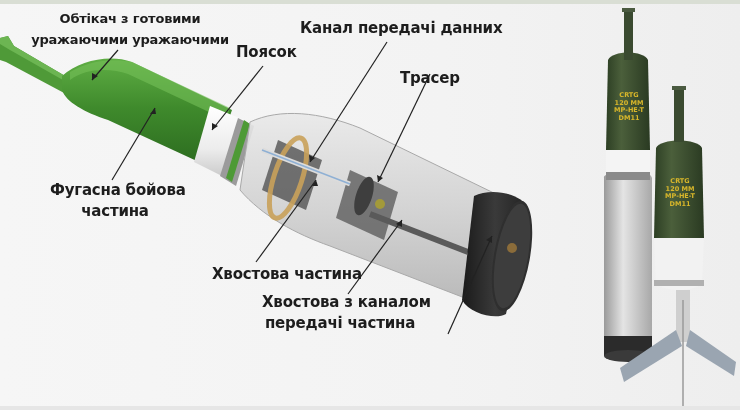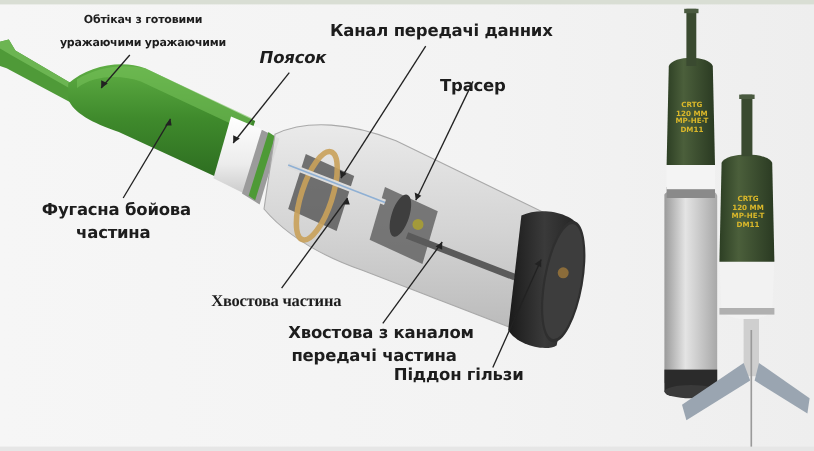--- a/index.html
+++ b/index.html
@@ -135,42 +135,39 @@
     <div>MP-HE-T</div>
     <div>DM11</div>
   </div>
   <div class="marking" style="position:absolute;left:656px;top:178px;width:48px;text-align:center;color:#d9b72a;font-size:6.5px;line-height:7.5px;font-weight:bold;font-family:'DejaVu Sans',sans-serif;">
     <div>CRTG</div>
     <div>120 MM</div>
     <div>MP-HE-T</div>
     <div>DM11</div>
   </div>
 
-  <div class="label" style="left:30px;top:8px;width:200px;font-size:10px;line-height:21px;">
+  <div class="label" style="left:30px;top:8px;width:200px;font-size:13px;line-height:21px;">
     <span>Обтікач з готовими</span>
     <span>уражаючими уражаючими</span>
   </div>
-  <div class="label" style="left:236px;top:42px;font-style:italic;">
+  <div class="label" style="left:236px;top:42px;">
     <span>Поясок</span>
   </div>
   <div class="label" style="left:300px;top:18px;">
     <span>Канал передачі данних</span>
   </div>
   <div class="label" style="left:400px;top:56px;margin-top:12px;">
     <span>Трасер</span>
   </div>
-  <div class="label" style="left:38px;top:180px;width:130px;text-align:center;">
+  <div class="label" style="left:50px;top:180px;width:130px;text-align:center;">
     <span>Фугасна бойова</span>
     <span>частина</span>
   </div>
-  <div class="label" style="left:192px;top:264px;font-family:Liberation Serif, serif;">
+  <div class="label" style="left:212px;top:264px;">
     <span>Хвостова частина</span>
   </div>
   <div class="label" style="left:262px;top:292px;width:156px;">
     <span>Хвостова з каналом</span>
     <span>передачі частина</span>
   </div>
-  <div class="label" style="left:358px;top:330px;">
-    <span>Піддон гільзи</span>
-  </div>
 
   <div class="botband"></div>
 </div>
 
 </body></html>

